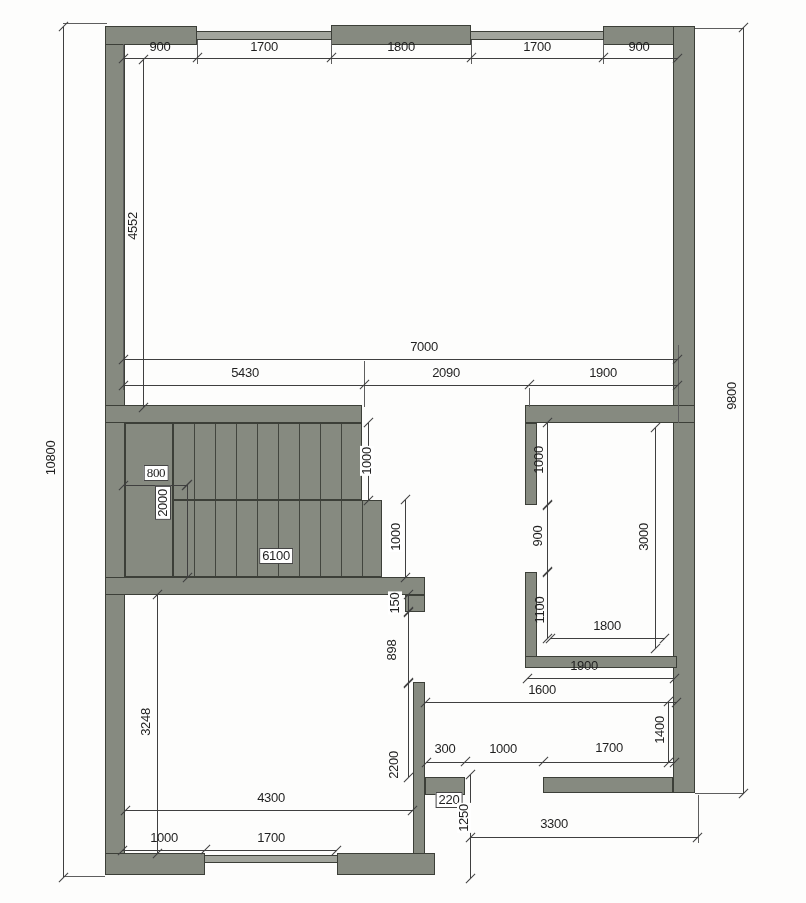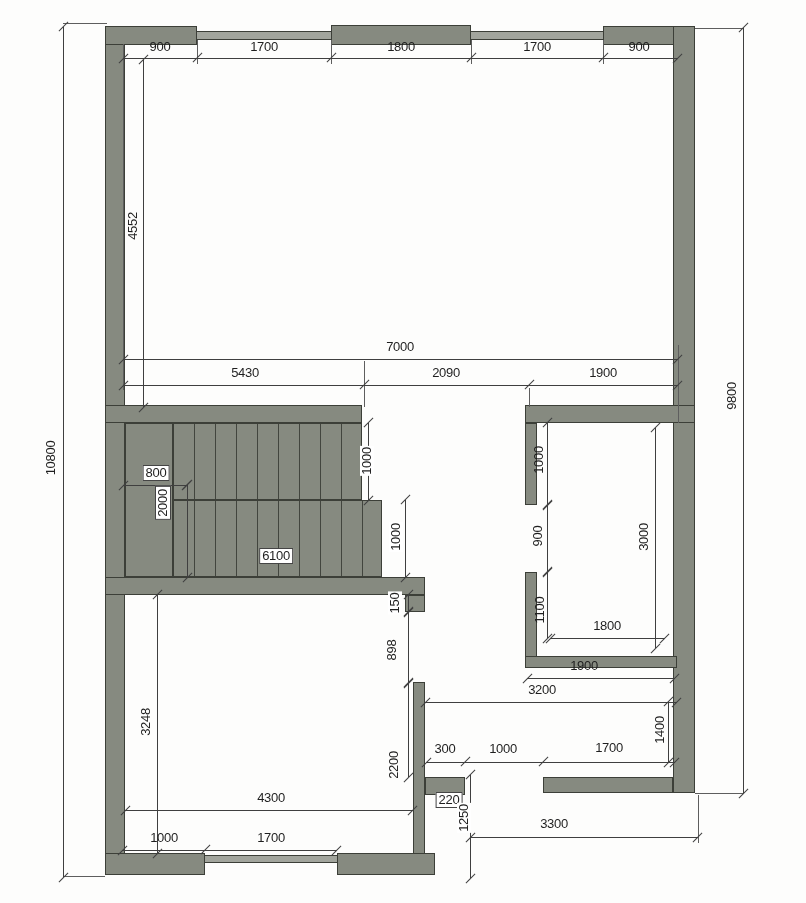--- a/index.html
+++ b/index.html
@@ -121,39 +121,39 @@
 
   <div class="dv" style="left:470px;top:775px;height:103px;"></div>
   <div class="dh" style="left:470px;top:837px;width:228px;"></div>
 
   <span class="lb" style="left:160px;top:47px;">900</span>
   <span class="lb" style="left:264px;top:47px;">1700</span>
   <span class="lb" style="left:401px;top:47px;">1800</span>
   <span class="lb" style="left:537px;top:47px;">1700</span>
   <span class="lb" style="left:639px;top:47px;">900</span>
 
-  <span class="lb" style="left:400px;top:347px;text-align:center;">7000</span>
+  <span class="lb" style="left:424px;top:347px;text-align:center;">7000</span>
   <span class="lb" style="left:245px;top:373px;">5430</span>
   <span class="lb" style="left:446px;top:373px;">2090</span>
   <span class="lb" style="left:603px;top:373px;">1900</span>
 
   <span class="lb rot" style="left:133px;top:226px;">4552</span>
   <span class="lb rot" style="left:51px;top:458px;">10800</span>
   <span class="lb rot" style="left:732px;top:396px;">9800</span>
 
-  <span class="lb boxed" style="left:156px;top:473px;">800</span>
+  <span class="lb boxed" style="left:156px;top:473px;font-family:Liberation Serif, serif;">800</span>
   <span class="lb rot boxed" style="left:163px;top:503px;">2000</span>
   <span class="lb boxed" style="left:276px;top:556px;">6100</span>
   <span class="lb rot wbg" style="left:367px;top:461px;">1000</span>
   <span class="lb rot wbg" style="left:396px;top:537px;">1000</span>
 
   <span class="lb rot wbg" style="left:395px;top:603px;">150</span>
   <span class="lb rot" style="left:392px;top:650px;">898</span>
   <span class="lb rot" style="left:394px;top:765px;">2200</span>
-  <span class="lb" style="left:542px;top:690px;">3200</span>
+  <span class="lb" style="left:542px;top:690px;">1600</span>
   <span class="lb rot" style="left:660px;top:730px;">1400</span>
   <span class="lb" style="left:445px;top:749px;">300</span>
   <span class="lb" style="left:503px;top:749px;">1000</span>
   <span class="lb" style="left:609px;top:748px;">1700</span>
 
   <span class="lb rot" style="left:539px;top:460px;">1000</span>
   <span class="lb rot" style="left:538px;top:536px;">900</span>
   <span class="lb rot" style="left:540px;top:610px;">1100</span>
   <span class="lb rot" style="left:644px;top:537px;">3000</span>
   <span class="lb" style="left:607px;top:626px;">1800</span>

